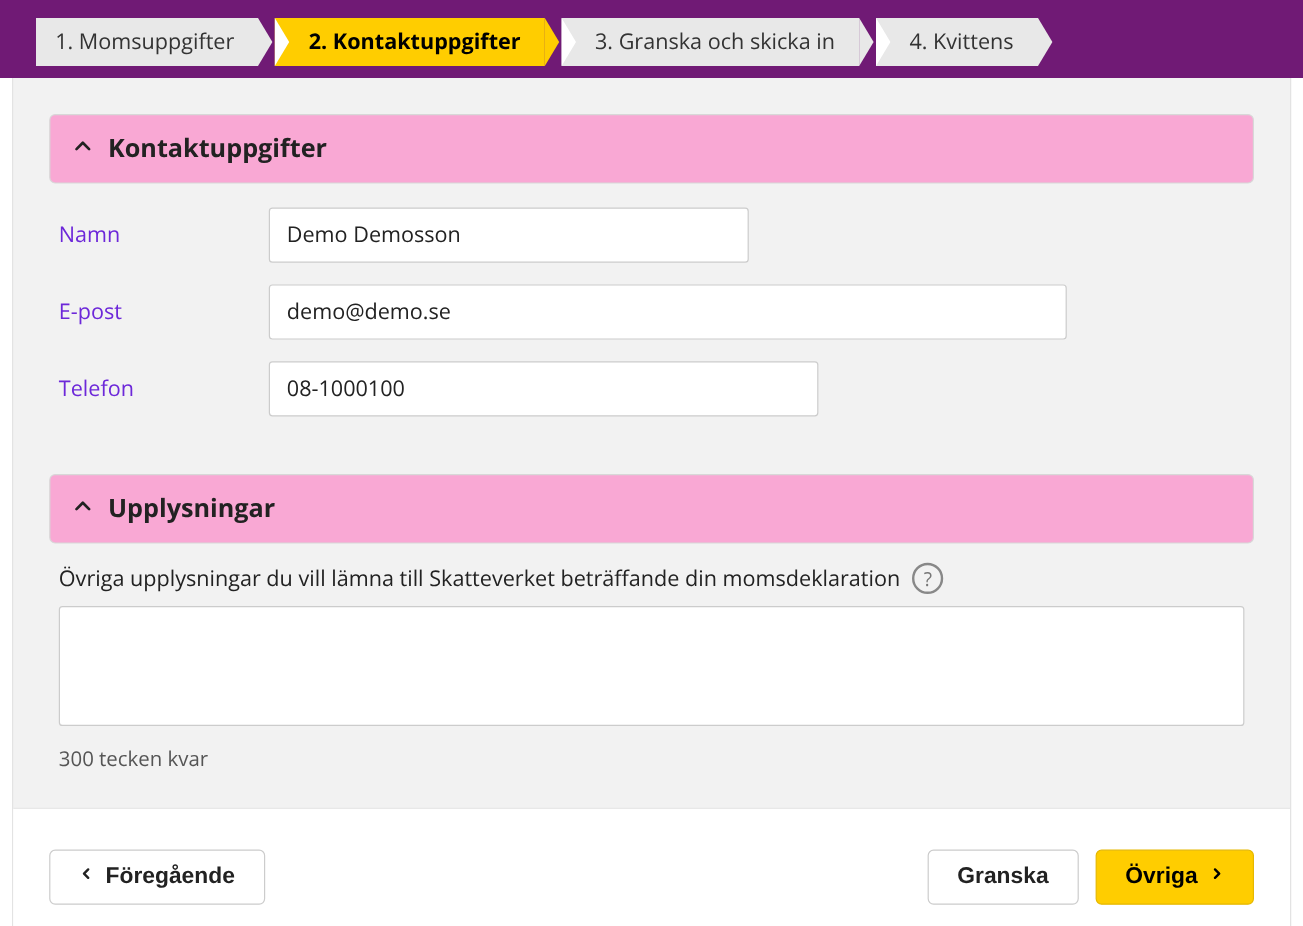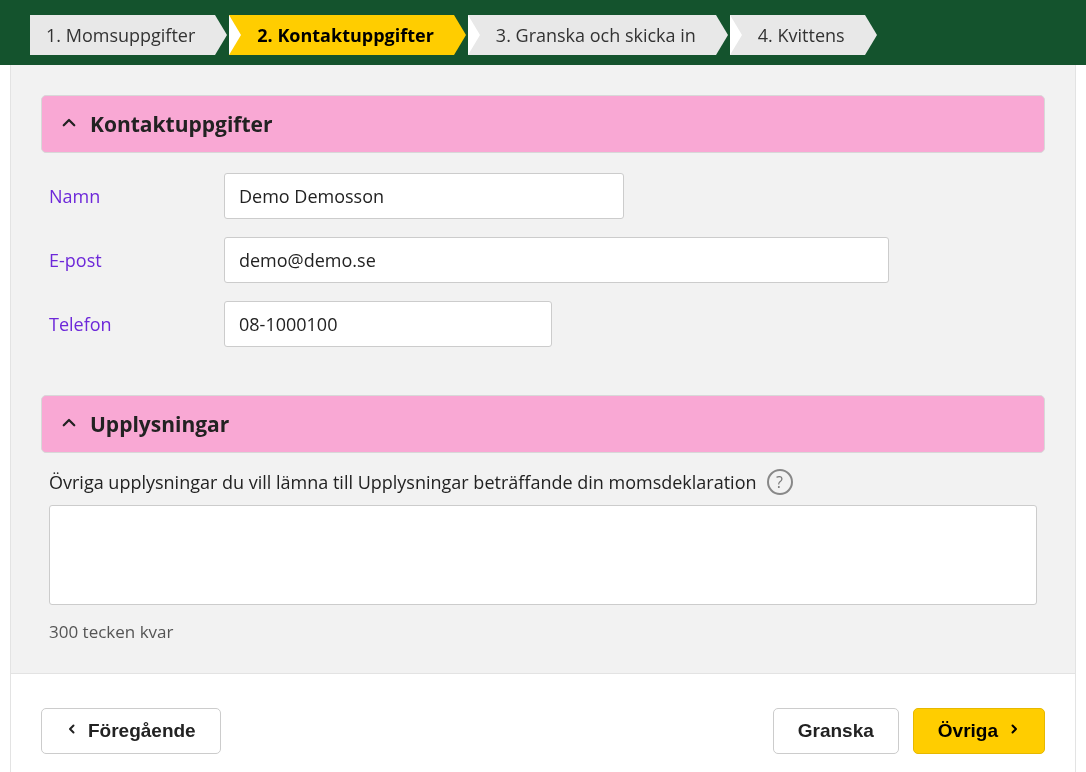--- a/index.html
+++ b/index.html
@@ -14,21 +14,21 @@
       width: 100%;
       height: 100%;
       display: flex;
       flex-direction: column;
     }
     
     .steps {
       display: flex;
       gap: 0;
       padding: 15px 30px 10px 30px;
-      background: #14532d;
+      background: #701a75;
     }
     .step {
       background: #e8e8e8;
       padding: 8px 20px 8px 28px;
       font-size: 18px;
       color: #333;
       position: relative;
       margin-right: 14px;
       cursor: pointer;
     }
@@ -106,21 +106,21 @@
     .form-row input[type="text"] {
       font-size: 18px;
       padding: 10px 14px;
       border: 1px solid #ccc;
       border-radius: 3px;
       font-family: inherit;
       color: #222;
     }
     .input-name { width: 400px; }
     .input-email { width: 665px; }
-    .input-phone { width: 328px; }
+    .input-phone { width: 458px; }
     
     .info-label-row {
       display: flex;
       align-items: center;
       gap: 10px;
       padding: 16px 8px 10px 8px;
       font-size: 18px;
       color: #222;
     }
     .help-icon {
@@ -221,21 +221,21 @@
       <div class="accordion-header">
         <span>
           <svg viewBox="0 0 24 24" fill="none" stroke="#222" stroke-width="3" stroke-linecap="round" stroke-linejoin="round">
               <polyline points="5 15 12 8 19 15"></polyline>
             </svg>
         </span>
         <span>Upplysningar</span>
       </div>
 
       <div class="info-label-row">
-        <span>Övriga upplysningar du vill lämna till Upplysningar beträffande din momsdeklaration</span>
+        <span>Övriga upplysningar du vill lämna till Skatteverket beträffande din momsdeklaration</span>
         <span class="help-icon">?</span>
       </div>
 
       <textarea class="textarea" style=""></textarea>
 
       <div class="char-count">300 tecken kvar</div>
     </div>
 
     <div class="footer">
       <button class="btn">

